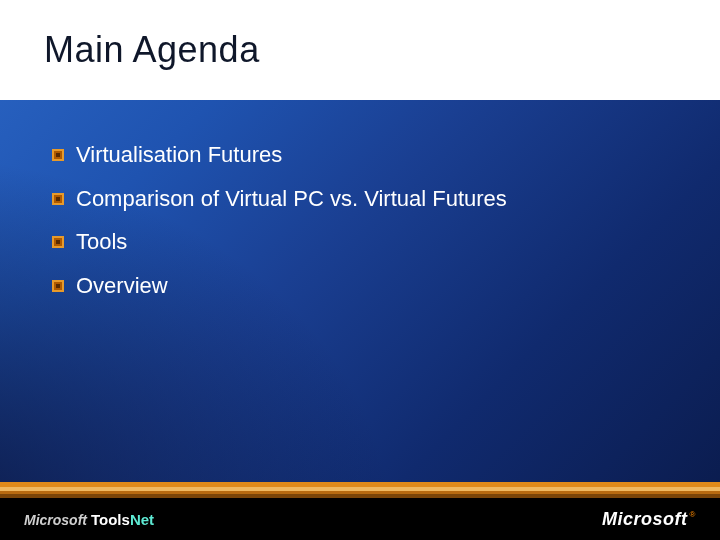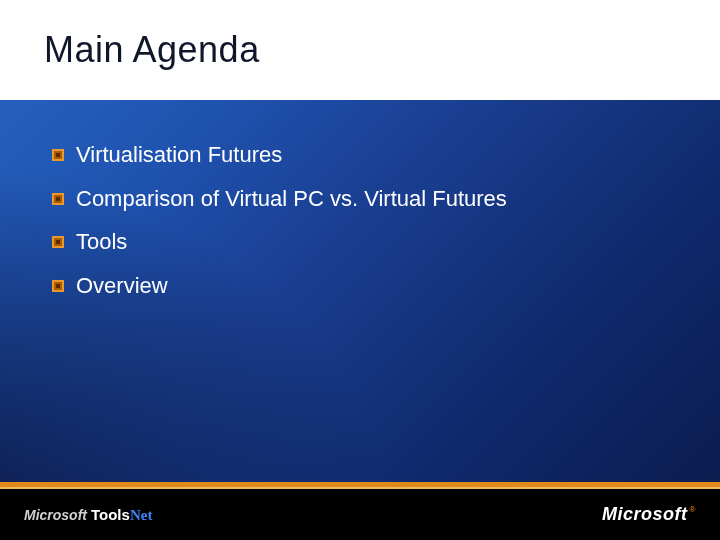--- a/index.html
+++ b/index.html
@@ -82,21 +82,21 @@
   .stripe-a { height: 5px; background: #e08a1a; }
   .stripe-b { height: 4px; background: #f0b860; }
   .stripe-c { height: 3px; background: #b86a10; }
   .stripe-d { height: 4px; background: #7a4408; }
 
   .footer {
     position: absolute;
     bottom: 0;
     left: 0;
     width: 100%;
-    height: 51px;
+    height: 42px;
     background: #000000;
     display: flex;
     align-items: center;
     justify-content: space-between;
     padding: 0 24px;
     box-sizing: border-box;
   }
 
   .technet-logo {
     display: flex;
@@ -108,21 +108,21 @@
     font-size: 14px;
     font-style: italic;
     font-weight: 700;
     font-family: "Segoe UI", Arial, sans-serif;
   }
   .tn-part {
     font-size: 15px;
     font-weight: 700;
   }
   .tn-tech { color: #ffffff; }
-  .tn-net  { color: #3b82f6; font-family: Liberation Serif, serif; }
+  .tn-net  { color: #5eead4; }
 
   .ms-logo {
     display: flex;
     align-items: baseline;
     color: #ffffff;
     font-family: "Segoe UI", Arial, sans-serif;
     font-style: italic;
     font-weight: 700;
     font-size: 18px;
     letter-spacing: 0.5px;

